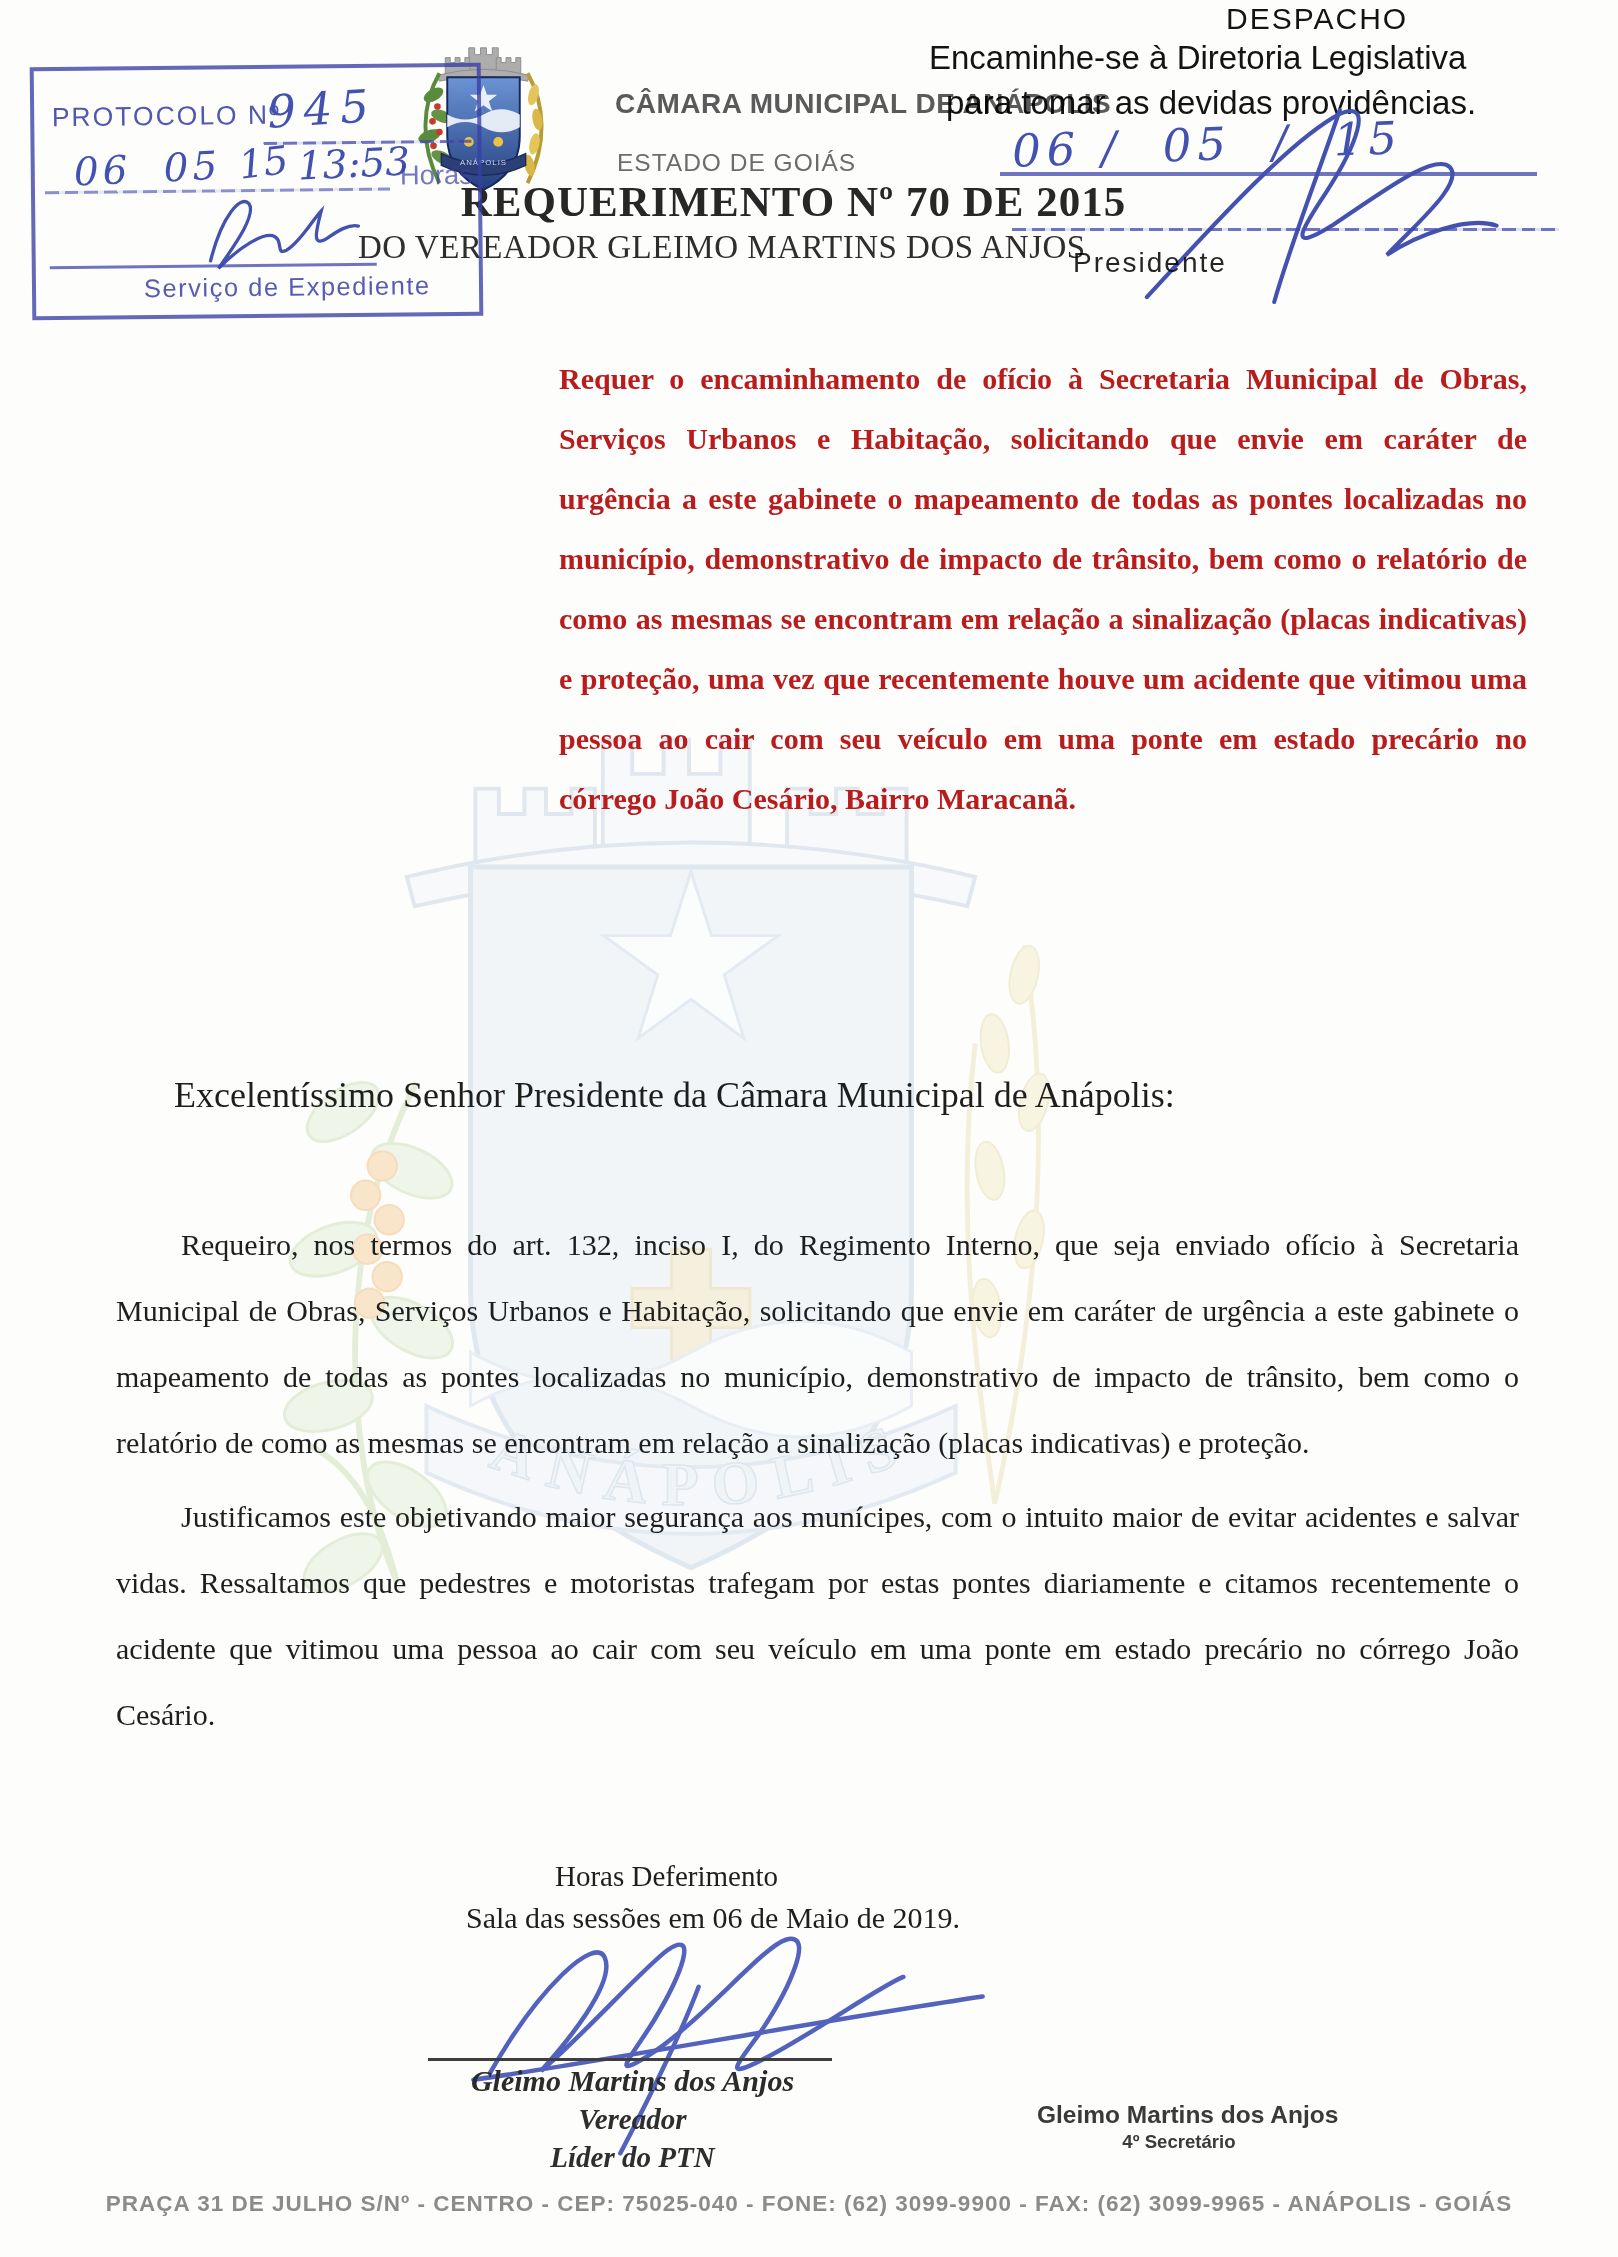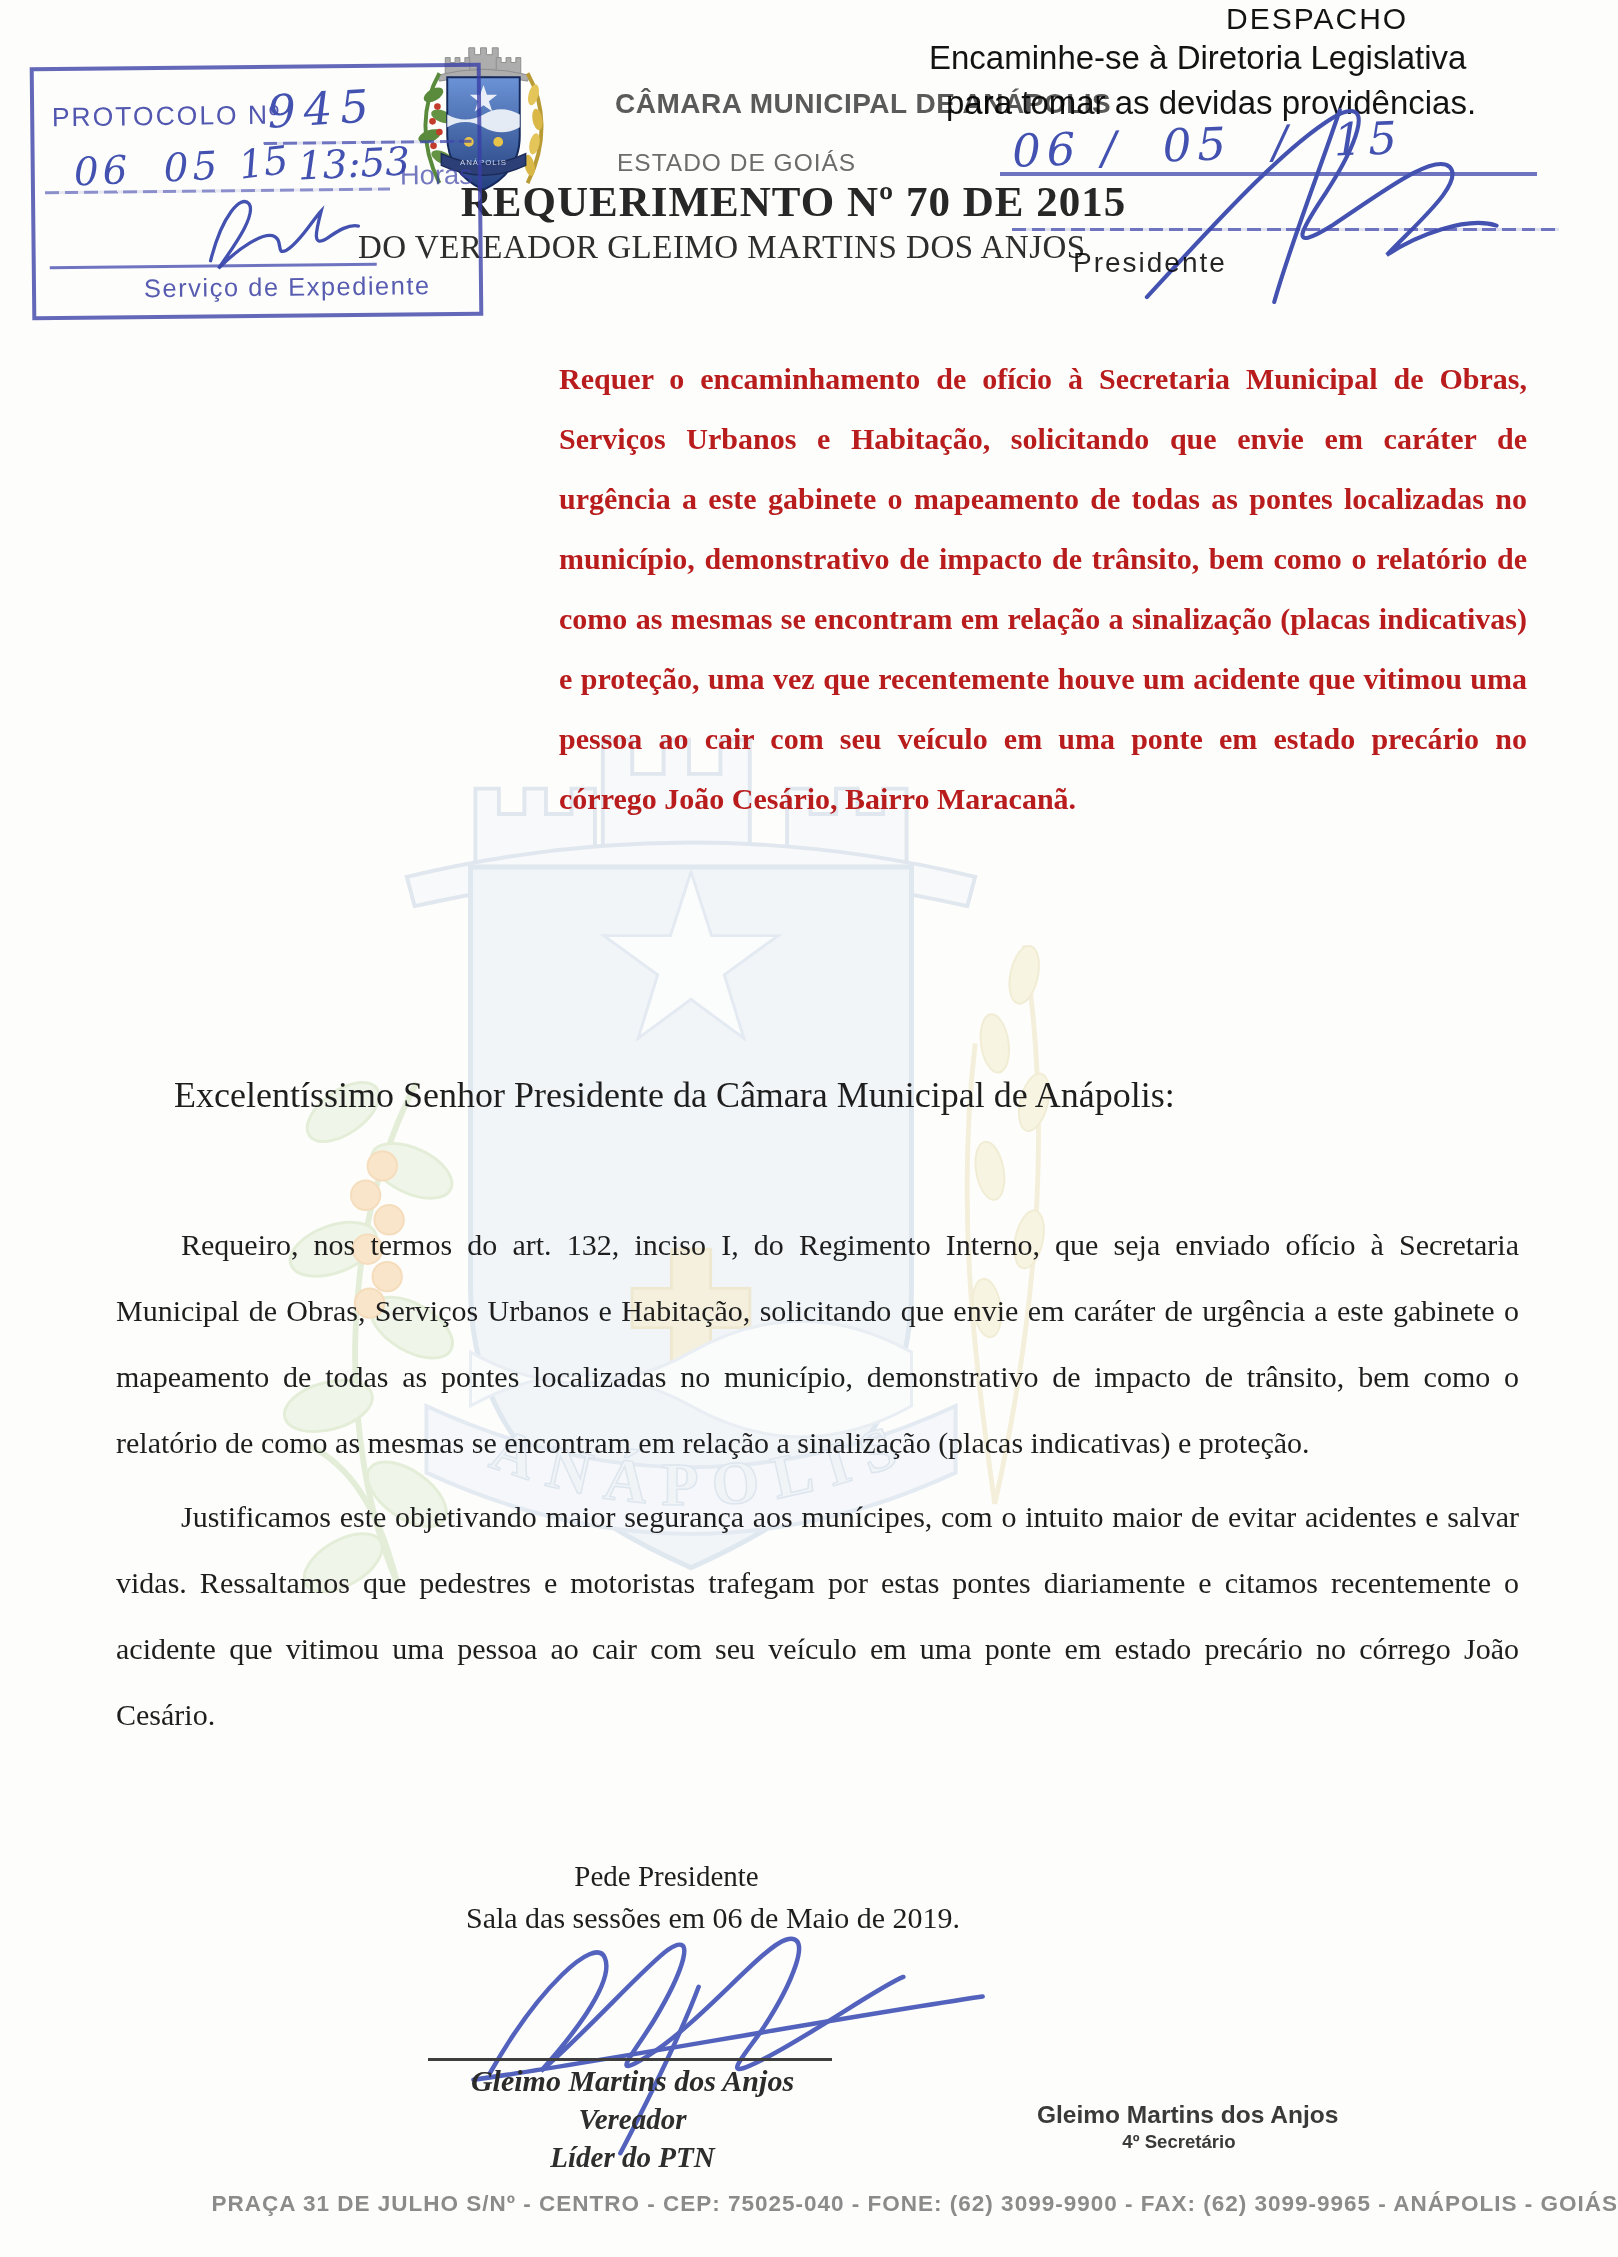--- a/index.html
+++ b/index.html
@@ -26,21 +26,21 @@
   .summary{font-weight:bold;font-size:30px;line-height:60px;text-align:justify;color:#b91c1c;}
   .salutation{font-size:36px;white-space:nowrap;}
   .bodytxt{font-size:30px;line-height:66px;text-align:justify;}
   .bodytxt p{margin:8px;text-indent:65px;}
   .center{text-align:center;}
   .closing1{font-size:29px;}
   .closing2{font-size:30px;}
   .sig-name{font-size:30px;font-weight:bold;font-style:italic;color:#2b2b2b;}
   .sig-role{font-size:29px;font-weight:bold;font-style:italic;color:#2e2e2e;}
   .sec-stamp{font-family:"Liberation Sans",sans-serif;font-weight:bold;color:#3a3a3a;white-space:nowrap;}
-  .footer{font-family:"Liberation Sans",sans-serif;font-weight:bold;font-size:22.5px;color:#8b8b8b;letter-spacing:1px;text-align:right;white-space:nowrap;}
+  .footer{font-family:"Liberation Sans",sans-serif;font-weight:bold;font-size:22.5px;color:#8b8b8b;letter-spacing:1px;text-align:center;white-space:nowrap;}
   .dark-line{background:#3e3e3e;}
   svg{display:block;}
 </style>
 </head>
 <body>
 
 <div class="page">
 
   <div class="abs" style="left:250px;top:622px;opacity:.5;">
     <svg width="882" height="1127" viewBox="0 0 900 1150">
@@ -189,21 +189,21 @@
 
   <div class="abs summary" style="left:559px;top:349px;width:968px;">Requer o encaminhamento de ofício à Secretaria Municipal de Obras, Serviços Urbanos e Habitação, solicitando que envie em caráter de urgência a este gabinete o mapeamento de todas as pontes localizadas no município, demonstrativo de impacto de trânsito, bem como o relatório de como as mesmas se encontram em relação a sinalização (placas indicativas) e proteção, uma vez que recentemente houve um acidente que vitimou uma pessoa ao cair com seu veículo em uma ponte em estado precário no córrego João Cesário, Bairro Maracanã.</div>
 
   <div class="abs salutation" style="left:174px;top:1074px;">Excelentíssimo Senhor Presidente da Câmara Municipal de Anápolis:</div>
 
   <div class="abs bodytxt" style="left:108px;top:1204px;width:1419px;">
     <p>Requeiro, nos termos do art. 132, inciso I, do Regimento Interno, que seja enviado ofício à Secretaria Municipal de Obras, Serviços Urbanos e Habitação, solicitando que envie em caráter de urgência a este gabinete o mapeamento de todas as pontes localizadas no município, demonstrativo de impacto de trânsito, bem como o relatório de como as mesmas se encontram em relação a sinalização (placas indicativas) e proteção.</p>
     <p>Justificamos este objetivando maior segurança aos munícipes, com o intuito maior de evitar acidentes e salvar vidas. Ressaltamos que pedestres e motoristas trafegam por estas pontes diariamente e citamos recentemente o acidente que vitimou uma pessoa ao cair com seu veículo em uma ponte em estado precário no córrego João Cesário.</p>
   </div>
 
-  <div class="abs closing1 center" style="left:549px;top:1860px;width:235px;">Pede Presidente</div>
+  <div class="abs closing1 center" style="left:549px;top:1860px;width:235px;">Horas Deferimento</div>
   <div class="abs closing2 center" style="left:392px;top:1901px;width:642px;">Sala das sessões em 06 de Maio de 2019.</div>
 
   <svg class="abs" style="left:446px;top:1926px;" width="568" height="240" viewBox="0 0 580 245">
     <g stroke="#4556b8" stroke-width="4.6" fill="none" stroke-linecap="round" opacity=".92">
       <path d="M45 150 C 95 62 152 10 162 32 C 174 58 122 120 97 148 C 142 110 202 42 227 24 C 257 4 242 47 212 97 C 187 137 167 157 207 132 C 262 97 322 22 347 14 C 377 5 352 62 322 107 C 297 142 282 157 322 137 C 372 112 442 62 467 52"></path>
       <path d="M28 157 C 150 140 380 97 548 72"></path>
       <path d="M258 62 C 238 115 200 190 178 232"></path>
     </g>
   </svg>
   <div class="abs dark-line" style="left:428px;top:2058px;width:404px;height:3.4px;"></div>

